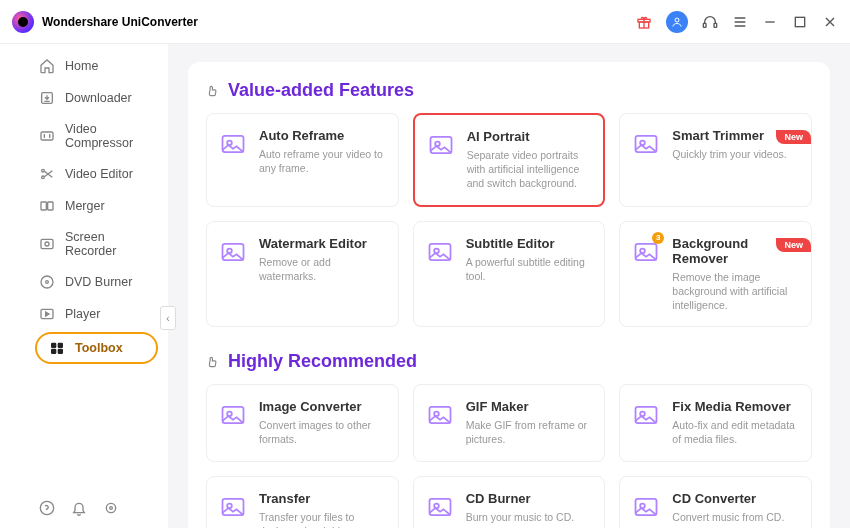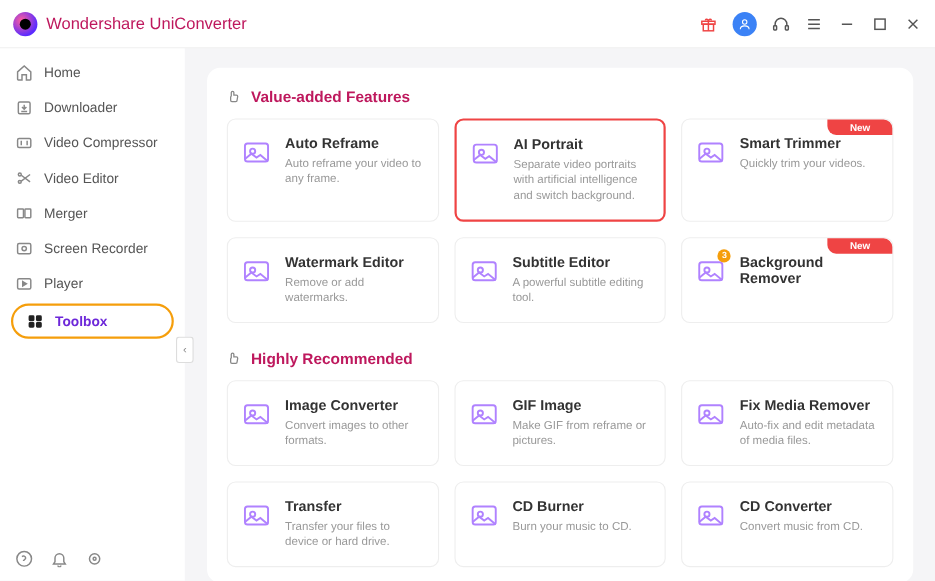--- a/index.html
+++ b/index.html
@@ -1,48 +1,48 @@
 <!DOCTYPE html>
 <html><head>
 <meta charset="utf-8">
 <style>
 * { margin: 0; padding: 0; box-sizing: border-box; font-family: -apple-system, BlinkMacSystemFont, "Segoe UI", sans-serif; }
 body { width: 850px; height: 528px; background: #f5f5f7; overflow: hidden; color: #333; }
 .title-bar { height: 44px; display: flex; align-items: center; justify-content: space-between; padding: 0 12px; background: #fff; border-bottom: 1px solid #eee; }
 .title-left { display: flex; align-items: center; gap: 8px; }
 .app-logo { width: 22px; height: 22px; border-radius: 50%; background: radial-gradient(circle at 35% 35%, #ff5e9c, #5b2bff 70%); position: relative; }
 .app-logo::after { content:""; position:absolute; inset:6px; border-radius:50%; background:#000; }
-.app-title { font-size: 15px; font-weight: 400; color: #be185d; }
+.app-title { font-size: 12px; font-weight: 700; color: #000000; }
 .title-right { display: flex; align-items: center; gap: 14px; }
 .ticon { width: 16px; height: 16px; display:flex; align-items:center; justify-content:center; color:#555; }
 .acct { width: 22px; height: 22px; background:#3b82f6; border-radius:50%; display:flex; align-items:center; justify-content:center; color:#fff; }
 .layout { display:flex; height:calc(100% - 44px); }
-.sidebar { width:168px; background:#fff; display:flex; flex-direction:column; padding-top:6px; position:relative; }
+.sidebar { width:168px; background:#fff; display:flex; flex-direction:column; padding-top:6px; position:relative;padding-left:25px; }
 .nav { flex:1; }
 .nav-item { display:flex; align-items:center; gap:10px; padding:8px 14px; font-size:12.5px; color:#555; cursor:pointer; }
-.nav-item.active { border:2px solid #f59e0b; border-radius:20px; margin:2px 10px; padding:6px 12px; color:#6d28d9; font-weight:600; }
+.nav-item.active { border:2px solid #f59e0b; border-radius:20px; margin:2px 10px; padding:6px 12px; color:#a16207; font-weight:600; }
 .nav-item.active .nav-icon { color:#222; }
 .nav-icon { width:16px; height:16px; color:#888; flex-shrink:0; }
 .sidebar-footer { display:flex; gap:16px; padding:12px 14px; color:#888; }
 .sidebar-footer .ficon { width:16px; height:16px; }
 .collapse { position:absolute; right:-8px; top:262px; width:16px; height:24px; background:#fff; border:1px solid #ddd; border-radius:3px; display:flex; align-items:center; justify-content:center; font-size:10px; color:#888; }
 .main { flex:1; overflow-y:auto; padding:18px 20px 14px 20px; }
 .content-card { background:#fff; border-radius:12px; padding:18px 18px 14px 18px; }
 .section-head { display:flex; align-items:center; gap:8px; margin-bottom:12px; }
 .section-head .thumb { width:14px; height:14px; color:#888; }
-.section-title { font-size:14px; font-weight:700; color:#be185d; }
+.section-title { font-size:18px; font-weight:700; color:#6d28d9; }
 .grid { display:grid; grid-template-columns:repeat(3,1fr); gap:14px; margin-bottom:24px; }
 .grid.last { margin-bottom:0; }
 .card { position:relative; border:1px solid #eee; border-radius:8px; padding:14px 12px; display:flex; gap:12px; cursor:pointer; min-height:78px; }
 .card.highlight { border:2px solid #ef4444; }
 .card-icon { width:28px; height:28px; color:#b082ff; flex-shrink:0; margin-top:2px; }
 .card-body { flex:1; }
 .card-title { font-size:13px; font-weight:600; color:#333; margin-bottom:4px; }
 .card-desc { font-size:10.5px; color:#999; line-height:1.35; }
-.badge-new { position:absolute; top:0; right:0; background:#ef4444; color:#fff; font-size:9px; font-weight:600; padding:2px 20px; border-top-right-radius:8px; border-bottom-left-radius:8px; }
+.badge-new { position:absolute; top:16px; right:0; background:#ef4444; color:#fff; font-size:9px; font-weight:600; padding:2px 8px; border-top-right-radius:8px; border-bottom-left-radius:8px; }
 .badge-dot { position:absolute; top:10px; left:32px; width:12px; height:12px; background:#f59e0b; color:#fff; font-size:8px; font-weight:700; border-radius:50%; display:flex; align-items:center; justify-content:center; }
 svg { width:100%; height:100%; }
 </style>
 </head>
 <body>
 
 <div class="title-bar">
   <div class="title-left">
     <div class="app-logo"></div>
     <div class="app-title">Wondershare UniConverter</div>
@@ -128,20 +128,27 @@
               <rect x="13" y="6" width="8" height="12" rx="1"></rect>
             </svg></div>
           <span>Merger</span>
         </div>
         <div class="nav-item">
           <div class="nav-icon"><svg viewBox="0 0 24 24" fill="none" stroke="currentColor" stroke-width="2">
               <rect x="3" y="5" width="18" height="14" rx="2"></rect>
               <circle cx="12" cy="12" r="3"></circle>
             </svg></div>
           <span>Screen Recorder</span>
+        </div>
+        <div class="nav-item">
+          <div class="nav-icon"><svg viewBox="0 0 24 24" fill="none" stroke="currentColor" stroke-width="2">
+              <circle cx="12" cy="12" r="9"></circle>
+              <circle cx="12" cy="12" r="2"></circle>
+            </svg></div>
+          <span>DVD Burner</span>
         </div>
         <div class="nav-item">
           <div class="nav-icon"><svg viewBox="0 0 24 24" fill="none" stroke="currentColor" stroke-width="2">
               <rect x="3" y="5" width="18" height="14" rx="2"></rect>
               <path d="M10 9l5 3-5 3V9z" fill="currentColor"></path>
             </svg></div>
           <span>Player</span>
         </div>
         <div class="nav-item active">
           <div class="nav-icon"><svg viewBox="0 0 24 24" fill="none" stroke="currentColor" stroke-width="2">
@@ -236,20 +243,21 @@
           <div class="card">
             <div class="badge-new">New</div>
             <div class="badge-dot">3</div>
             <div class="card-icon"><svg viewBox="0 0 24 24" fill="none" stroke="currentColor" stroke-width="1.5">
                 <rect x="3" y="5" width="18" height="14" rx="2"></rect>
                 <circle cx="9" cy="11" r="2"></circle>
                 <path d="M3 17l5-4 4 3 3-2 6 5"></path>
               </svg></div>
             <div class="card-body">
               <div class="card-title">Background Remover</div>
+              <div class="card-desc">Remove the image background with artificial intelligence.</div>
             </div>
           </div>
         </div>
         <div class="section-head">
           <div class="thumb"><svg viewBox="0 0 24 24" fill="none" stroke="currentColor" stroke-width="2">
               <path d="M7 11V6a2 2 0 014 0v4h4a2 2 0 012 2l-1 6a2 2 0 01-2 2H8a2 2 0 01-2-2v-5l1-2z"></path>
             </svg></div>
           <div class="section-title">Highly Recommended</div>
         </div>
         <div class="grid last">
@@ -264,21 +272,21 @@
               <div class="card-desc">Convert images to other formats.</div>
             </div>
           </div>
           <div class="card">
             <div class="card-icon"><svg viewBox="0 0 24 24" fill="none" stroke="currentColor" stroke-width="1.5">
                 <rect x="3" y="5" width="18" height="14" rx="2"></rect>
                 <circle cx="9" cy="11" r="2"></circle>
                 <path d="M3 17l5-4 4 3 3-2 6 5"></path>
               </svg></div>
             <div class="card-body">
-              <div class="card-title">GIF Image</div>
+              <div class="card-title">GIF Maker</div>
               <div class="card-desc">Make GIF from reframe or pictures.</div>
             </div>
           </div>
           <div class="card">
             <div class="card-icon"><svg viewBox="0 0 24 24" fill="none" stroke="currentColor" stroke-width="1.5">
                 <rect x="3" y="5" width="18" height="14" rx="2"></rect>
                 <circle cx="9" cy="11" r="2"></circle>
                 <path d="M3 17l5-4 4 3 3-2 6 5"></path>
               </svg></div>
             <div class="card-body">

